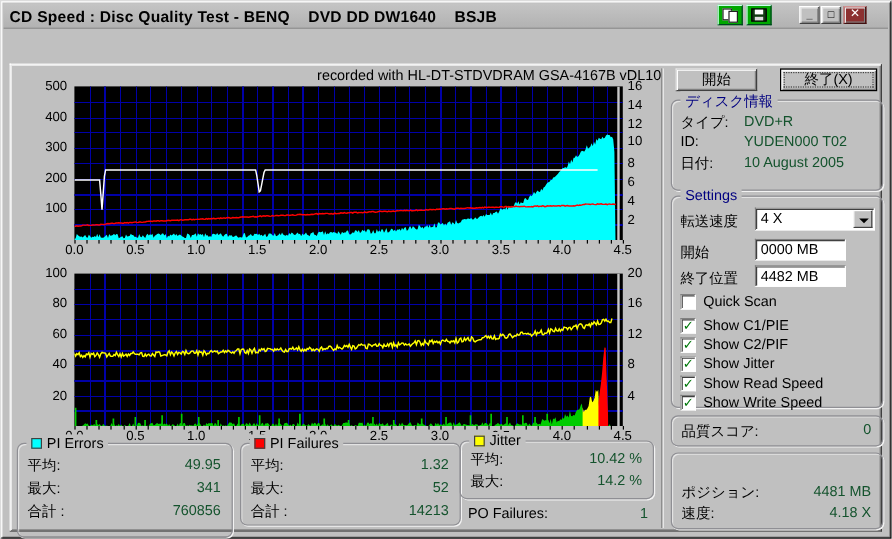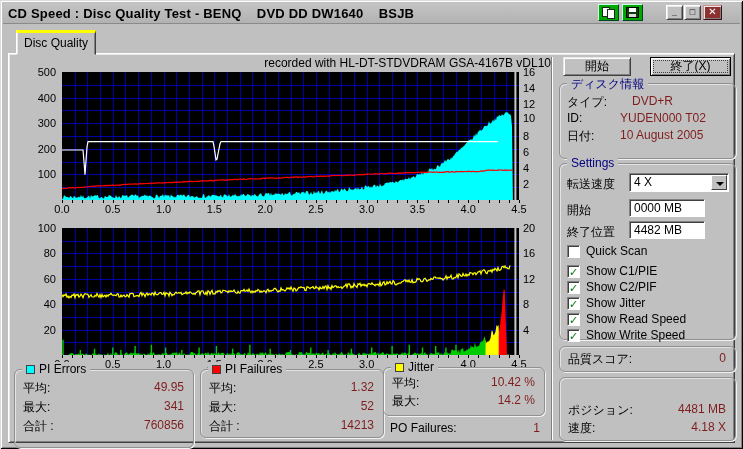--- a/index.html
+++ b/index.html
@@ -34,21 +34,21 @@
   .axisbox .tick { position:absolute; }
   .laxis .tick { text-align:right; width:100%; }
   .xtick { position:absolute; top:0; width:1px; height:3px; background:#000; }
   .grp { position:absolute; z-index:2; border:1px solid #8f8f94; border-radius:6px;
     box-shadow:1px 1px 0 #f2f2f2, inset 1px 1px 0 rgba(255,255,255,.55); }
   .grp-title { position:absolute; top:-8px; left:7px; background:#c0c0c0; padding:0 4px;
     display:flex; align-items:center; gap:4px; white-space:nowrap; }
   .grp-title.blue { color:#000080; }
   .sq { width:9px; height:9px; border:1px solid #404040; display:inline-block; }
   .srow { position:absolute; left:8px; right:9px; display:flex; justify-content:space-between; }
-  .val { color:#7f1d1d; }
+  .val { color:#14532d; }
   .btn { position:absolute; z-index:2; background:#c0c0c0; border:1px solid; border-color:#e8e8e8 #404040 #404040 #e8e8e8;
     box-shadow:inset 1px 1px 0 #fff, inset -1px -1px 0 #808080; text-align:center; font-size:12px; cursor:default; }
   .btn.default { border:1px solid #000; outline:1px dotted #404040; outline-offset:-4px;
     box-shadow:inset 1px 1px 0 #fff, inset -1px -1px 0 #808080, inset 2px 2px 0 #e8e8e8; }
   .field { position:absolute; background:#fff; border:1px solid; border-color:#808080 #fff #fff #808080;
     box-shadow:inset 1px 1px 0 #404040; padding:1px 4px; line-height:14px; }
   .combo { padding-right:16px; }
   .combo .arrowbtn { position:absolute; right:1px; top:1px; bottom:1px; width:16px; background:#c0c0c0;
     border:1px solid; border-color:#fff #404040 #404040 #fff; }
   .combo .arrowbtn::after { content:""; position:absolute; left:4px; top:6px;
@@ -76,21 +76,20 @@
   </div>
   <div class="tbicon" style="left:622px;">
     <span class="pg" style="left:3px;top:2px;width:13px;height:11px;background:#123a12;border-color:#000;"></span>
     <span class="pg" style="left:6px;top:3px;width:7px;height:4px;background:#fff;border:none;"></span>
     <span class="pg" style="left:6px;top:9px;width:7px;height:3px;background:#ddd;border:none;"></span>
   </div>
   <div class="wbtn" style="left:666px;">_</div>
   <div class="wbtn" style="left:684px;">□</div>
   <div class="wbtn close" style="left:703px;">✕</div>
 
-  <div class="tab">Disc Quality</div>
   <div class="tabpage"></div>
 
   <div class="abs recorded" style="right:192px;top:56px;">recorded with HL-DT-STDVDRAM GSA-4167B vDL10</div>
 
   <div class="abs plot" style="left:62px;top:72px;width:457px;height:128px;">
     <svg id="svg-top" width="457" height="128">
         <path d="M13.5 0V128M25.5 0V128M38.5 0V128M51.5 0V128M63.5 0V128M76.5 0V128M89.5 0V128M102.5 0V128M114.5 0V128M127.5 0V128M140.5 0V128M152.5 0V128M165.5 0V128M178.5 0V128M190.5 0V128M203.5 0V128M216.5 0V128M229.5 0V128M241.5 0V128M254.5 0V128M267.5 0V128M279.5 0V128M292.5 0V128M305.5 0V128M317.5 0V128M330.5 0V128M343.5 0V128M355.5 0V128M368.5 0V128M381.5 0V128M394.5 0V128M406.5 0V128M419.5 0V128M432.5 0V128M444.5 0V128M0 115.5H457M0 102.5H457M0 90.5H457M0 77.5H457M0 64.5H457M0 51.5H457M0 38.5H457M0 26.5H457M0 13.5H457" stroke="#0000a8" stroke-width="1" fill="none" shape-rendering="crispEdges"></path>
         <path d="M0.0 128L0.0 126.9L1.0 126.7L2.0 123.0L3.0 124.1L4.0 124.8L5.0 125.3L6.0 125.0L7.0 125.9L8.0 124.6L9.0 123.9L10.0 125.8L11.0 126.2L12.0 123.7L13.0 124.7L14.0 126.1L15.0 125.3L16.0 125.6L17.0 124.6L18.0 125.6L19.0 122.8L20.0 125.8L21.0 123.2L22.0 126.0L23.0 126.2L24.0 126.1L25.0 125.6L26.0 124.5L27.0 123.6L28.0 126.4L29.0 123.0L30.0 124.5L31.0 124.2L32.0 123.9L33.0 122.8L34.0 124.1L35.0 122.9L36.0 123.3L37.0 126.5L38.0 126.0L39.0 125.2L40.0 124.9L41.0 126.6L42.0 126.3L43.0 123.5L44.0 125.1L45.0 124.9L46.0 124.7L47.0 122.8L48.0 123.8L49.0 123.8L50.0 125.3L51.0 125.2L52.0 126.0L53.0 126.1L54.0 122.9L55.0 125.3L56.0 125.8L57.0 124.0L58.0 125.2L59.0 126.4L60.0 123.8L61.0 122.8L62.0 124.3L63.0 123.2L64.0 123.9L65.0 122.8L66.0 126.1L67.0 124.4L68.0 123.9L69.0 122.9L70.0 122.6L71.0 123.1L72.0 124.1L73.0 122.6L74.0 122.5L75.0 124.2L76.0 123.1L77.0 126.5L78.0 124.4L79.0 125.1L80.0 123.5L81.0 124.2L82.0 123.4L83.0 122.5L84.0 124.2L85.0 123.1L86.0 124.7L87.0 123.8L88.0 123.4L89.0 124.2L90.0 125.1L91.0 125.4L92.0 126.4L93.0 126.3L94.0 122.5L95.0 123.0L96.0 123.8L97.0 126.3L98.0 123.8L99.0 123.9L100.0 123.4L101.0 122.3L102.0 125.2L103.0 122.3L104.0 123.7L105.0 123.0L106.0 123.8L107.0 122.9L108.0 125.8L109.0 122.3L110.0 124.2L111.0 124.0L112.0 125.6L113.0 124.7L114.0 125.4L115.0 123.0L116.0 122.8L117.0 123.3L118.0 123.6L119.0 122.2L120.0 123.8L121.0 123.2L122.0 122.3L123.0 124.2L124.0 125.3L125.0 123.9L126.0 123.0L127.0 122.7L128.0 125.5L129.0 124.0L130.0 124.3L131.0 124.1L132.0 125.5L133.0 125.2L134.0 124.4L135.0 124.2L136.0 125.5L137.0 126.1L138.0 125.4L139.0 126.0L140.0 125.7L141.0 122.5L142.0 122.1L143.0 125.9L144.0 125.4L145.0 124.4L146.0 124.0L147.0 123.1L148.0 124.5L149.0 124.6L150.0 122.8L151.0 123.1L152.0 122.7L153.0 123.8L154.0 122.7L155.0 124.3L156.0 123.7L157.0 124.8L158.0 123.8L159.0 122.8L160.0 125.6L161.0 124.9L162.0 122.5L163.0 122.5L164.0 122.7L165.0 124.1L166.0 124.4L167.0 122.1L168.0 124.8L169.0 124.4L170.0 123.9L171.0 122.4L172.0 124.1L173.0 121.8L174.0 123.5L175.0 124.0L176.0 124.4L177.0 123.6L178.0 124.5L179.0 122.1L180.0 123.4L181.0 121.7L182.0 122.3L183.0 123.7L184.0 123.9L185.0 122.8L186.0 121.8L187.0 123.3L188.0 122.8L189.0 124.8L190.0 122.6L191.0 123.8L192.0 122.9L193.0 121.8L194.0 123.7L195.0 124.0L196.0 124.8L197.0 122.4L198.0 122.1L199.0 121.1L200.0 123.7L201.0 123.9L202.0 124.7L203.0 122.0L204.0 121.1L205.0 121.6L206.0 121.4L207.0 120.8L208.0 123.8L209.0 120.7L210.0 123.5L211.0 122.4L212.0 123.0L213.0 121.6L214.0 121.4L215.0 121.9L216.0 121.4L217.0 121.8L218.0 121.9L219.0 123.1L220.0 120.8L221.0 122.2L222.0 123.6L223.0 121.1L224.0 122.2L225.0 121.7L226.0 121.7L227.0 120.3L228.0 120.0L229.0 123.2L230.0 123.4L231.0 122.6L232.0 121.6L233.0 122.1L234.0 119.9L235.0 120.1L236.0 121.3L237.0 119.7L238.0 122.2L239.0 121.3L240.0 119.5L241.0 120.4L242.0 119.9L243.0 121.7L244.0 119.3L245.0 119.0L246.0 119.5L247.0 122.8L248.0 122.1L249.0 119.7L250.0 122.3L251.0 122.3L252.0 118.8L253.0 121.4L254.0 120.0L255.0 121.3L256.0 119.1L257.0 119.3L258.0 122.0L259.0 120.3L260.0 118.1L261.0 121.7L262.0 121.6L263.0 120.4L264.0 118.6L265.0 118.9L266.0 120.5L267.0 119.5L268.0 121.0L269.0 119.3L270.0 119.4L271.0 118.9L272.0 120.3L273.0 117.7L274.0 119.5L275.0 117.8L276.0 117.1L277.0 120.3L278.0 119.6L279.0 117.3L280.0 116.5L281.0 118.8L282.0 116.5L283.0 117.1L284.0 118.4L285.0 119.2L286.0 119.0L287.0 115.3L288.0 116.4L289.0 118.1L290.0 116.9L291.0 118.6L292.0 116.7L293.0 116.9L294.0 115.4L295.0 117.8L296.0 115.3L297.0 117.5L298.0 117.1L299.0 117.0L300.0 114.1L301.0 117.5L302.0 117.3L303.0 113.5L304.0 113.4L305.0 115.0L306.0 114.5L307.0 113.9L308.0 115.9L309.0 114.3L310.0 116.0L311.0 113.7L312.0 113.1L313.0 112.4L314.0 115.5L315.0 113.3L316.0 113.9L317.0 115.1L318.0 111.4L319.0 113.9L320.0 114.3L321.0 113.6L322.0 113.2L323.0 111.2L324.0 110.9L325.0 110.6L326.0 110.7L327.0 110.7L328.0 109.8L329.0 110.5L330.0 110.0L331.0 109.8L332.0 111.1L333.0 110.4L334.0 109.1L335.0 110.2L336.0 110.3L337.0 109.0L338.0 108.3L339.0 107.7L340.0 108.5L341.0 107.1L342.0 108.7L343.0 106.4L344.0 107.1L345.0 107.1L346.0 107.1L347.0 105.1L348.0 107.6L349.0 105.6L350.0 105.4L351.0 104.6L352.0 104.3L353.0 106.1L354.0 104.3L355.0 101.8L356.0 102.3L357.0 102.7L358.0 101.6L359.0 102.7L360.0 99.6L361.0 103.0L362.0 99.7L363.0 100.6L364.0 101.1L365.0 99.6L366.0 100.3L367.0 97.3L368.0 96.3L369.0 97.8L370.0 95.7L371.0 98.4L372.0 96.5L373.0 97.2L374.0 97.1L375.0 93.7L376.0 92.9L377.0 94.5L378.0 94.7L379.0 92.1L380.0 90.7L381.0 91.5L382.0 90.0L383.0 87.7L384.0 89.7L385.0 88.0L386.0 86.8L387.0 87.8L388.0 88.0L389.0 85.2L390.0 86.7L391.0 84.3L392.0 83.7L393.0 81.9L394.0 80.4L395.0 79.8L396.0 79.5L397.0 77.8L398.0 77.9L399.0 76.0L400.0 75.7L401.0 74.8L402.0 73.9L403.0 72.7L404.0 71.4L405.0 70.6L406.0 69.1L407.0 68.1L408.0 67.9L409.0 67.1L410.0 68.0L411.0 66.6L412.0 62.5L413.0 64.8L414.0 60.9L415.0 63.4L416.0 59.5L417.0 59.5L418.0 57.4L419.0 58.8L420.0 58.3L421.0 56.8L422.0 54.4L423.0 53.7L424.0 54.1L425.0 54.2L426.0 52.4L427.0 49.1L428.0 51.9L429.0 51.1L430.0 50.0L431.0 47.4L432.0 49.8L433.0 46.2L434.0 48.5L435.0 43.9L436.0 45.2L437.0 42.7L438.0 43.7L439.0 44.1L440.0 42.0L441.0 43.5L442.0 42.7L443.0 41.0L444.0 40.0L445.0 40.6L446.0 40.4L447.0 42.4L448.0 42.0L449.0 44.1L450.0 54.4L450.9 128Z" fill="#00ffff" stroke="none"></path>
         <path d="M0.0 116.5L1.0 116.6L2.0 116.1L3.0 116.5L4.0 116.3L5.0 116.4L6.0 116.2L7.0 115.6L8.0 115.6L9.0 115.8L10.0 115.6L11.0 115.4L12.0 116.0L13.0 115.8L14.0 115.8L15.0 115.5L16.0 115.4L17.0 115.6L18.0 115.3L19.0 115.3L20.0 115.5L21.0 115.5L22.0 114.9L23.0 115.0L24.0 115.0L25.0 115.2L26.0 114.8L27.0 114.5L28.0 114.3L29.0 114.5L30.0 114.3L31.0 114.1L32.0 114.0L33.0 114.5L34.0 114.0L35.0 113.9L36.0 113.9L37.0 113.7L38.0 113.8L39.0 113.8L40.0 114.0L41.0 114.0L42.0 113.5L43.0 113.8L44.0 113.4L45.0 113.9L46.0 113.4L47.0 113.4L48.0 113.6L49.0 113.3L50.0 113.1L51.0 112.9L52.0 113.3L53.0 113.5L54.0 113.0L55.0 113.0L56.0 113.3L57.0 113.3L58.0 112.9L59.0 113.1L60.0 112.6L61.0 112.5L62.0 112.4L63.0 112.4L64.0 112.4L65.0 112.5L66.0 112.1L67.0 112.1L68.0 112.4L69.0 112.0L70.0 112.0L71.0 112.4L72.0 111.9L73.0 111.9L74.0 112.1L75.0 112.1L76.0 112.2L77.0 112.0L78.0 111.5L79.0 111.7L80.0 111.9L81.0 111.6L82.0 111.5L83.0 111.6L84.0 111.5L85.0 111.5L86.0 111.3L87.0 111.8L88.0 111.2L89.0 111.1L90.0 111.6L91.0 111.4L92.0 111.1L93.0 111.0L94.0 111.1L95.0 111.2L96.0 110.7L97.0 110.6L98.0 111.2L99.0 110.8L100.0 111.1L101.0 110.8L102.0 110.8L103.0 110.7L104.0 110.8L105.0 110.5L106.0 110.5L107.0 110.3L108.0 110.8L109.0 110.7L110.0 110.1L111.0 110.7L112.0 110.1L113.0 110.4L114.0 110.1L115.0 110.3L116.0 109.9L117.0 110.3L118.0 110.3L119.0 110.0L120.0 109.8L121.0 110.2L122.0 109.5L123.0 110.1L124.0 109.6L125.0 109.7L126.0 109.9L127.0 109.4L128.0 109.2L129.0 109.4L130.0 109.8L131.0 109.7L132.0 109.3L133.0 109.5L134.0 109.4L135.0 109.3L136.0 109.4L137.0 109.4L138.0 109.1L139.0 108.9L140.0 108.6L141.0 108.8L142.0 108.8L143.0 108.9L144.0 108.9L145.0 109.1L146.0 108.8L147.0 108.6L148.0 108.5L149.0 108.2L150.0 108.9L151.0 108.7L152.0 108.8L153.0 108.4L154.0 108.2L155.0 107.9L156.0 108.6L157.0 108.0L158.0 107.8L159.0 108.2L160.0 107.8L161.0 107.8L162.0 108.0L163.0 108.3L164.0 108.1L165.0 107.7L166.0 108.1L167.0 107.9L168.0 107.5L169.0 107.6L170.0 107.8L171.0 107.7L172.0 107.4L173.0 107.4L174.0 107.4L175.0 107.7L176.0 107.7L177.0 107.1L178.0 107.1L179.0 107.5L180.0 107.3L181.0 107.2L182.0 107.0L183.0 107.5L184.0 107.5L185.0 107.3L186.0 106.8L187.0 106.8L188.0 106.6L189.0 106.7L190.0 107.0L191.0 107.0L192.0 106.9L193.0 107.1L194.0 106.8L195.0 107.0L196.0 107.0L197.0 106.8L198.0 106.6L199.0 106.8L200.0 106.4L201.0 106.1L202.0 106.0L203.0 106.7L204.0 106.0L205.0 106.1L206.0 106.1L207.0 105.9L208.0 106.2L209.0 105.9L210.0 105.8L211.0 105.8L212.0 106.2L213.0 106.3L214.0 106.0L215.0 106.3L216.0 106.3L217.0 105.6L218.0 106.1L219.0 106.0L220.0 105.8L221.0 105.9L222.0 105.3L223.0 105.5L224.0 105.7L225.0 105.2L226.0 105.6L227.0 105.7L228.0 105.3L229.0 105.4L230.0 105.0L231.0 105.1L232.0 105.6L233.0 104.9L234.0 104.8L235.0 104.9L236.0 105.5L237.0 105.1L238.0 105.2L239.0 105.0L240.0 105.3L241.0 105.2L242.0 104.6L243.0 105.1L244.0 105.1L245.0 104.7L246.0 104.4L247.0 104.7L248.0 104.3L249.0 104.3L250.0 104.7L251.0 104.9L252.0 104.8L253.0 104.5L254.0 104.0L255.0 104.1L256.0 104.3L257.0 104.3L258.0 104.1L259.0 104.0L260.0 104.2L261.0 104.5L262.0 103.9L263.0 104.3L264.0 104.3L265.0 104.0L266.0 103.9L267.0 104.3L268.0 104.0L269.0 103.4L270.0 103.7L271.0 103.5L272.0 103.4L273.0 103.5L274.0 103.7L275.0 103.3L276.0 103.6L277.0 103.3L278.0 103.5L279.0 103.7L280.0 103.1L281.0 103.6L282.0 103.6L283.0 103.5L284.0 103.4L285.0 102.9L286.0 103.5L287.0 103.1L288.0 103.2L289.0 103.0L290.0 103.3L291.0 103.3L292.0 103.3L293.0 102.7L294.0 103.0L295.0 103.0L296.0 102.6L297.0 102.6L298.0 102.8L299.0 102.6L300.0 102.7L301.0 102.8L302.0 102.2L303.0 102.6L304.0 102.2L305.0 102.4L306.0 102.2L307.0 102.0L308.0 102.0L309.0 102.4L310.0 102.0L311.0 102.1L312.0 102.0L313.0 101.7L314.0 101.8L315.0 101.9L316.0 102.1L317.0 102.3L318.0 101.6L319.0 101.5L320.0 101.5L321.0 101.9L322.0 101.6L323.0 101.7L324.0 101.8L325.0 101.7L326.0 101.6L327.0 101.2L328.0 101.1L329.0 101.4L330.0 101.2L331.0 101.5L332.0 101.3L333.0 101.6L334.0 101.5L335.0 101.1L336.0 101.3L337.0 101.1L338.0 100.9L339.0 101.3L340.0 100.8L341.0 101.3L342.0 100.6L343.0 100.9L344.0 100.9L345.0 100.7L346.0 100.6L347.0 100.8L348.0 100.6L349.0 100.7L350.0 100.9L351.0 100.7L352.0 100.6L353.0 100.8L354.0 100.7L355.0 100.3L356.0 100.2L357.0 100.5L358.0 100.7L359.0 100.1L360.0 100.0L361.0 100.6L362.0 100.2L363.0 100.6L364.0 100.1L365.0 100.5L366.0 100.0L367.0 100.3L368.0 99.8L369.0 100.2L370.0 100.1L371.0 100.3L372.0 100.1L373.0 100.0L374.0 100.1L375.0 99.8L376.0 100.4L377.0 100.4L378.0 100.2L379.0 100.3L380.0 100.4L381.0 100.1L382.0 100.4L383.0 99.9L384.0 99.6L385.0 99.8L386.0 99.5L387.0 100.3L388.0 99.8L389.0 100.0L390.0 99.5L391.0 99.7L392.0 100.2L393.0 100.1L394.0 99.4L395.0 99.6L396.0 99.6L397.0 99.5L398.0 99.8L399.0 99.4L400.0 99.6L401.0 99.7L402.0 99.6L403.0 99.5L404.0 99.5L405.0 99.9L406.0 99.2L407.0 99.3L408.0 99.3L409.0 99.8L410.0 99.4L411.0 99.3L412.0 99.6L413.0 99.6L414.0 99.7L415.0 99.6L416.0 99.5L417.0 99.6L418.0 99.3L419.0 98.9L420.0 99.3L421.0 98.9L422.0 99.1L423.0 98.7L424.0 98.4L425.0 98.4L426.0 98.0L427.0 98.1L428.0 98.1L429.0 98.2L430.0 98.4L431.0 98.1L432.0 98.0L433.0 98.3L434.0 98.5L435.0 98.4L436.0 97.9L437.0 98.2L438.0 98.0L439.0 97.8L440.0 98.2L441.0 98.3L442.0 98.2L443.0 98.0L444.0 98.5L445.0 98.1L446.0 98.0L447.0 98.3L448.0 98.2L449.0 98.0L450.0 98.4L451.0 98.0" stroke="#ff0000" stroke-width="1.2" fill="none"></path>
         <path d="M0.0 78.0L1.0 78.0L2.0 78.0L3.0 78.0L4.0 78.0L5.0 78.0L6.0 78.0L7.0 78.0L8.0 78.0L9.0 78.0L10.0 78.0L11.0 78.0L12.0 78.0L13.0 78.0L14.0 78.0L15.0 78.0L16.0 78.0L17.0 78.0L18.0 78.0L19.0 78.0L20.0 78.0L21.0 78.0L22.0 89.8L23.0 102.7L24.0 88.9L25.0 75.0L26.0 69.6L27.0 69.6L28.0 69.6L29.0 69.6L30.0 69.6L31.0 69.6L32.0 69.6L33.0 69.6L34.0 69.6L35.0 69.6L36.0 69.6L37.0 69.6L38.0 69.6L39.0 69.6L40.0 69.6L41.0 69.6L42.0 69.6L43.0 69.6L44.0 69.6L45.0 69.6L46.0 69.6L47.0 69.6L48.0 69.6L49.0 69.6L50.0 69.6L51.0 69.6L52.0 69.6L53.0 69.6L54.0 69.6L55.0 69.6L56.0 69.6L57.0 69.6L58.0 69.6L59.0 69.6L60.0 69.6L61.0 69.6L62.0 69.6L63.0 69.6L64.0 69.6L65.0 69.6L66.0 69.6L67.0 69.6L68.0 69.6L69.0 69.6L70.0 69.6L71.0 69.6L72.0 69.6L73.0 69.6L74.0 69.6L75.0 69.6L76.0 69.6L77.0 69.6L78.0 69.6L79.0 69.6L80.0 69.6L81.0 69.6L82.0 69.6L83.0 69.6L84.0 69.6L85.0 69.6L86.0 69.6L87.0 69.6L88.0 69.6L89.0 69.6L90.0 69.6L91.0 69.6L92.0 69.6L93.0 69.6L94.0 69.6L95.0 69.6L96.0 69.6L97.0 69.6L98.0 69.6L99.0 69.6L100.0 69.6L101.0 69.6L102.0 69.6L103.0 69.6L104.0 69.6L105.0 69.6L106.0 69.6L107.0 69.6L108.0 69.6L109.0 69.6L110.0 69.6L111.0 69.6L112.0 69.6L113.0 69.6L114.0 69.6L115.0 69.6L116.0 69.6L117.0 69.6L118.0 69.6L119.0 69.6L120.0 69.6L121.0 69.6L122.0 69.6L123.0 69.6L124.0 69.6L125.0 69.6L126.0 69.6L127.0 69.6L128.0 69.6L129.0 69.6L130.0 69.6L131.0 69.6L132.0 69.6L133.0 69.6L134.0 69.6L135.0 69.6L136.0 69.6L137.0 69.6L138.0 69.6L139.0 69.6L140.0 69.6L141.0 69.6L142.0 69.6L143.0 69.6L144.0 69.6L145.0 69.6L146.0 69.6L147.0 69.6L148.0 69.6L149.0 69.6L150.0 69.6L151.0 69.6L152.0 74.3L153.0 81.1L154.0 87.9L155.0 87.1L156.0 82.0L157.0 76.9L158.0 71.8L159.0 69.6L160.0 69.6L161.0 69.6L162.0 69.6L163.0 69.6L164.0 69.6L165.0 69.6L166.0 69.6L167.0 69.6L168.0 69.6L169.0 69.6L170.0 69.6L171.0 69.6L172.0 69.6L173.0 69.6L174.0 69.6L175.0 69.6L176.0 69.6L177.0 69.6L178.0 69.6L179.0 69.6L180.0 69.6L181.0 69.6L182.0 69.6L183.0 69.6L184.0 69.6L185.0 69.6L186.0 69.6L187.0 69.6L188.0 69.6L189.0 69.6L190.0 69.6L191.0 69.6L192.0 69.6L193.0 69.6L194.0 69.6L195.0 69.6L196.0 69.6L197.0 69.6L198.0 69.6L199.0 69.6L200.0 69.6L201.0 69.6L202.0 69.6L203.0 69.6L204.0 69.6L205.0 69.6L206.0 69.6L207.0 69.6L208.0 69.6L209.0 69.6L210.0 69.6L211.0 69.6L212.0 69.6L213.0 69.6L214.0 69.6L215.0 69.6L216.0 69.6L217.0 69.6L218.0 69.6L219.0 69.6L220.0 69.6L221.0 69.6L222.0 69.6L223.0 69.6L224.0 69.6L225.0 69.6L226.0 69.6L227.0 69.6L228.0 69.6L229.0 69.6L230.0 69.6L231.0 69.6L232.0 69.6L233.0 69.6L234.0 69.6L235.0 69.6L236.0 69.6L237.0 69.6L238.0 69.6L239.0 69.6L240.0 69.6L241.0 69.6L242.0 69.6L243.0 69.6L244.0 69.6L245.0 69.6L246.0 69.6L247.0 69.6L248.0 69.6L249.0 69.6L250.0 69.6L251.0 69.6L252.0 69.6L253.0 69.6L254.0 69.6L255.0 69.6L256.0 69.6L257.0 69.6L258.0 69.6L259.0 69.6L260.0 69.6L261.0 69.6L262.0 69.6L263.0 69.6L264.0 69.6L265.0 69.6L266.0 69.6L267.0 69.6L268.0 69.6L269.0 69.6L270.0 69.6L271.0 69.6L272.0 69.6L273.0 69.6L274.0 69.6L275.0 69.6L276.0 69.6L277.0 69.6L278.0 69.6L279.0 69.6L280.0 69.6L281.0 69.6L282.0 69.6L283.0 69.6L284.0 69.6L285.0 69.6L286.0 69.6L287.0 69.6L288.0 69.6L289.0 69.6L290.0 69.6L291.0 69.6L292.0 69.6L293.0 69.6L294.0 69.6L295.0 69.6L296.0 69.6L297.0 69.6L298.0 69.6L299.0 69.6L300.0 69.6L301.0 69.6L302.0 69.6L303.0 69.6L304.0 69.6L305.0 69.6L306.0 69.6L307.0 69.6L308.0 69.6L309.0 69.6L310.0 69.6L311.0 69.6L312.0 69.6L313.0 69.6L314.0 69.6L315.0 69.6L316.0 69.6L317.0 69.6L318.0 69.6L319.0 69.6L320.0 69.6L321.0 69.6L322.0 69.6L323.0 69.6L324.0 69.6L325.0 69.6L326.0 69.6L327.0 69.6L328.0 69.6L329.0 69.6L330.0 69.6L331.0 69.6L332.0 69.6L333.0 69.6L334.0 69.6L335.0 69.6L336.0 69.6L337.0 69.6L338.0 69.6L339.0 69.6L340.0 69.6L341.0 69.6L342.0 69.6L343.0 69.6L344.0 69.6L345.0 69.6L346.0 69.6L347.0 69.6L348.0 69.6L349.0 69.6L350.0 69.6L351.0 69.6L352.0 69.6L353.0 69.6L354.0 69.6L355.0 69.6L356.0 69.6L357.0 69.6L358.0 69.6L359.0 69.6L360.0 69.6L361.0 69.6L362.0 69.6L363.0 69.6L364.0 69.6L365.0 69.6L366.0 69.6L367.0 69.6L368.0 69.6L369.0 69.6L370.0 69.6L371.0 69.6L372.0 69.6L373.0 69.6L374.0 69.6L375.0 69.6L376.0 69.6L377.0 69.6L378.0 69.6L379.0 69.6L380.0 69.6L381.0 69.6L382.0 69.6L383.0 69.6L384.0 69.6L385.0 69.6L386.0 69.6L387.0 69.6L388.0 69.6L389.0 69.6L390.0 69.6L391.0 69.6L392.0 69.6L393.0 69.6L394.0 69.6L395.0 69.6L396.0 69.6L397.0 69.6L398.0 69.6L399.0 69.6L400.0 69.6L401.0 69.6L402.0 69.6L403.0 69.6L404.0 69.6L405.0 69.6L406.0 69.6L407.0 69.6L408.0 69.6L409.0 69.6L410.0 69.6L411.0 69.6L412.0 69.6L413.0 69.6L414.0 69.6L415.0 69.6L416.0 69.6L417.0 69.6L418.0 69.6L419.0 69.6L420.0 69.6L421.0 69.6L422.0 69.6L423.0 69.6L424.0 69.6L425.0 69.6L426.0 69.6L427.0 69.6L428.0 69.6L429.0 69.6L430.0 69.6L431.0 69.6L432.0 69.6L433.0 69.6L434.0 69.6L435.0 69.6L436.0 69.6" stroke="#ffffff" stroke-width="1.2" fill="none"></path>
@@ -319,21 +318,21 @@
     <span class="val">1</span>
   </div>
 
   <div class="divider" style="left:551px;top:57px;height:383px;"></div>
 
   <div class="btn" style="left:563px;top:57px;width:68px;height:19px;line-height:16px;">開始</div>
   <div class="btn default" style="left:650px;top:57px;width:81px;height:19px;line-height:16px;">終了(X)</div>
 
   <div class="grp" style="left:559px;top:83px;width:177px;height:76px;">
     <div class="grp-title blue">ディスク情報</div>
-    <div class="drow" style="top:10px;gap:12px;">
+    <div class="drow" style="top:10px;">
       <span class="dlbl">タイプ:</span>
       <span class="val">DVD+R</span>
     </div>
     <div class="drow" style="top:27px;">
       <span class="dlbl">ID:</span>
       <span class="val">YUDEN000 T02</span>
     </div>
     <div class="drow" style="top:44px;">
       <span class="dlbl">日付:</span>
       <span class="val">10 August 2005</span>

